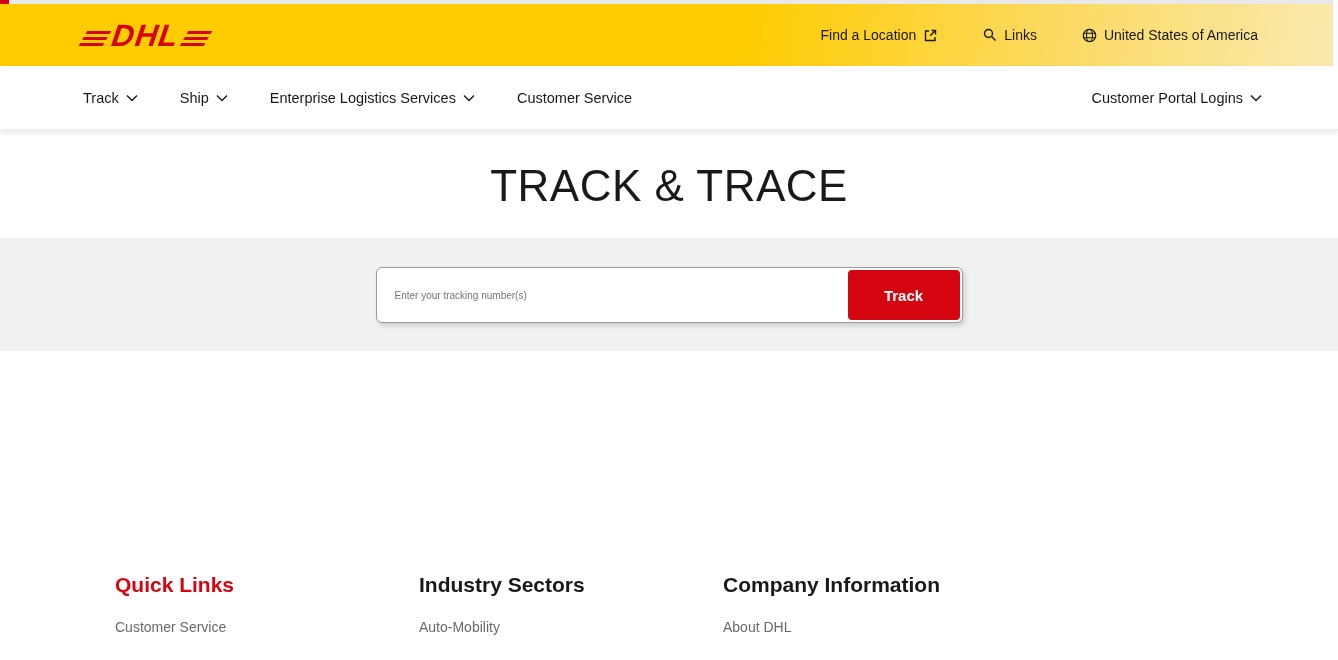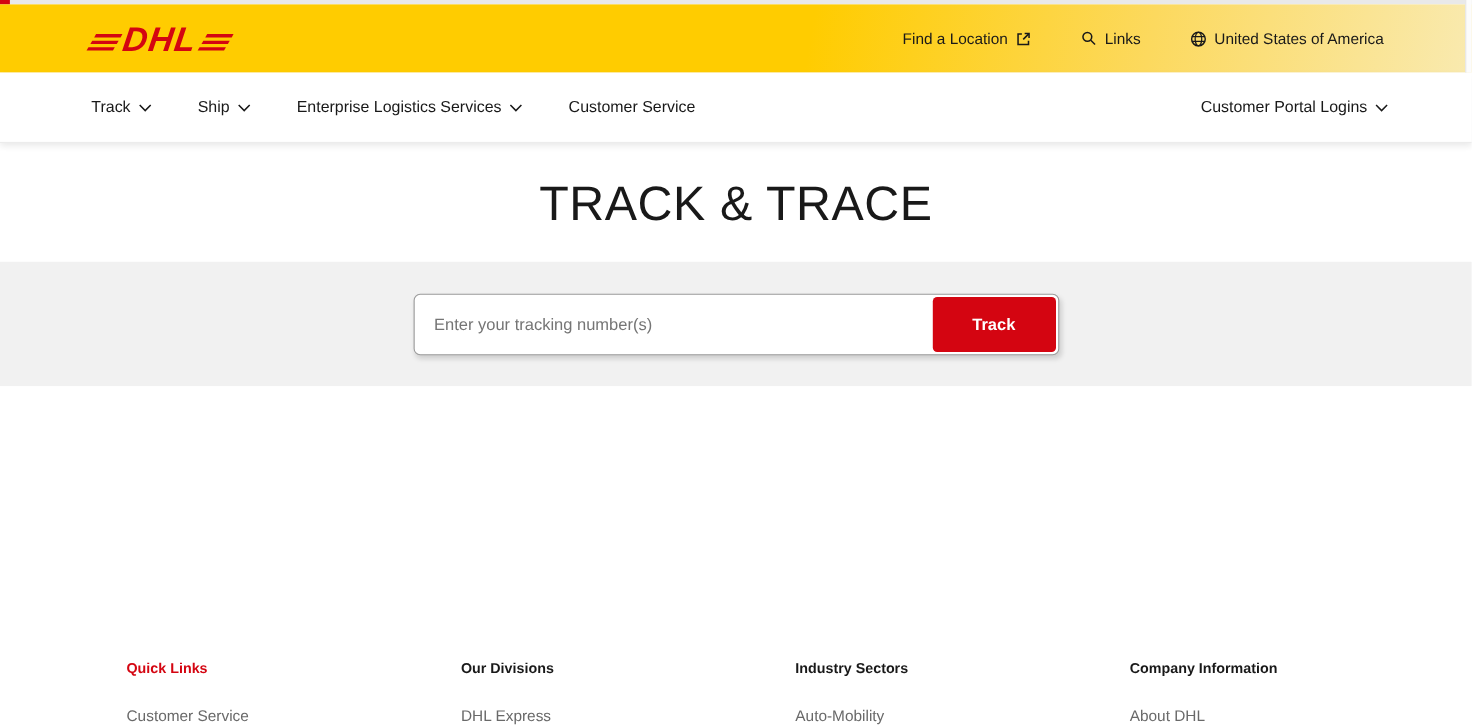--- a/index.html
+++ b/index.html
@@ -144,21 +144,21 @@
     display: flex;
     align-items: stretch;
     overflow: hidden;
     padding: 2px;
   }
   .track-input {
     flex: 1;
     border: none;
     outline: none;
     font-family: "Liberation Sans", sans-serif;
-    font-size: 15px;
+    font-size: 10px;
     color: #191919;
     padding: 0 16px;
     background: transparent;
   }
   .track-input::placeholder { color: #757575; opacity: 1; }
   .track-button {
     width: 112px;
     background: #d40511;
     color: #ffffff;
     border: none;
@@ -171,25 +171,24 @@
 
   
   .footer {
     margin-top: 226px;
     display: flex;
     padding-left: 115px;
     background: #ffffff;
   }
   .footer-col { width: 304px; }
   .footer-heading {
-    font-size: 13px;
+    font-size: 21px;
     font-weight: bold;
     color: #191919;
     line-height: 16px;
-    margin-top: 23px;
   }
   .footer-col.quick .footer-heading { color: #d40511; }
   .footer-link {
     margin-top: 26px;
     font-size: 14px;
     color: #696969;
     line-height: 16px;
     cursor: pointer;
     width: max-content;
   }
@@ -312,24 +311,20 @@
     <button class="track-button">Track</button>
   </div>
 </section>
 
 <footer class="footer">
   <div class="footer-col quick">
     <div class="footer-heading">Quick Links</div>
     <div class="footer-link">Customer Service</div>
   </div>
   <div class="footer-col">
-    <div class="footer-heading">Our Divisions</div>
-    <div class="footer-link">DHL Express</div>
-  </div>
-  <div class="footer-col">
     <div class="footer-heading">Industry Sectors</div>
     <div class="footer-link">Auto-Mobility</div>
   </div>
   <div class="footer-col">
     <div class="footer-heading">Company Information</div>
     <div class="footer-link">About DHL</div>
   </div>
 </footer>
 
 </body></html>

